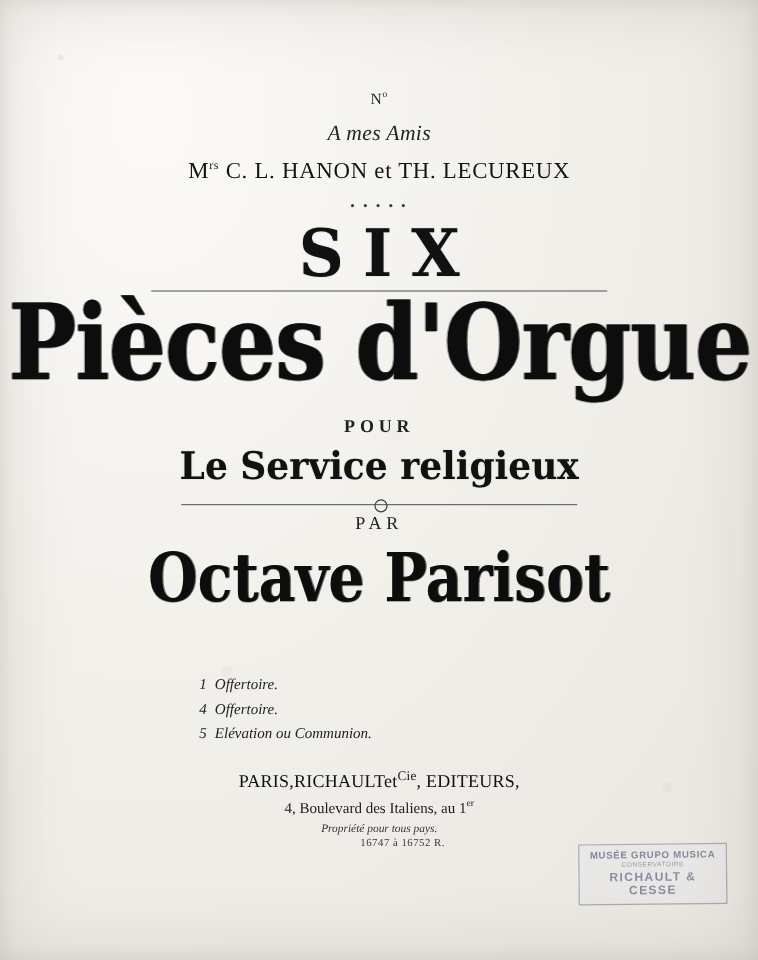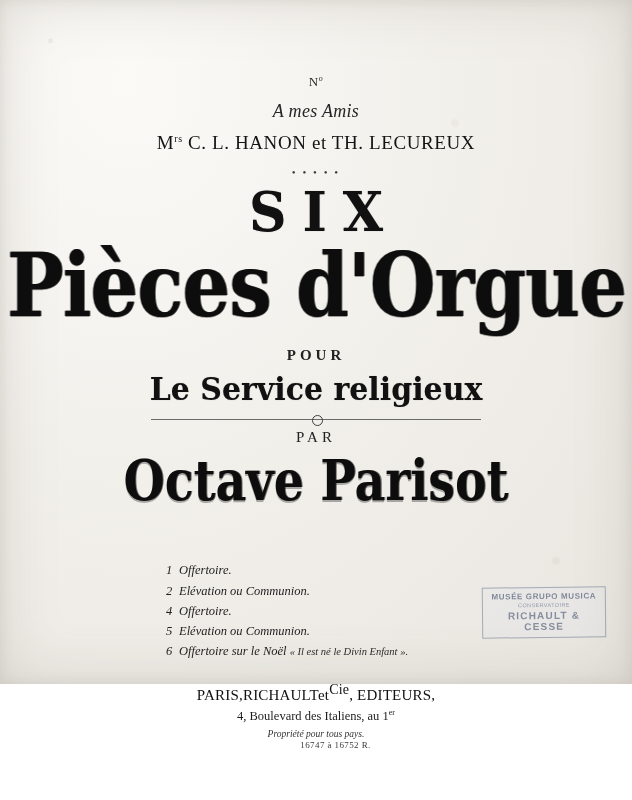--- a/index.html
+++ b/index.html
@@ -12,21 +12,21 @@
     height: 800px;
     overflow: hidden;
     font-family: "Liberation Serif", serif;
     color: #1b1b1b;
   }
 
   
   #page {
     position: relative;
     width: 632px;
-    height: 684px;
+    height: 800px;
     background: #f4f2ee;
     background-image:
       radial-gradient(ellipse at 20% 12%, #fbfaf7 0%, #f2f0eb 45%, #e9e6e0 100%);
   }
 
   
   #page::before {
     content: "";
     position: absolute;
     inset: 0;
@@ -175,21 +175,21 @@
     top: 1px;
     left: 50%;
     width: 9px; height: 9px;
     margin-left: -4.5px;
     border: 1px solid #3d3d3d;
     border-radius: 50%;
     background: transparent;
   }
 
   .par {
-    margin-top: 15px;
+    margin-top: 4px;
     font-size: 15px;
     letter-spacing: 4px;
     font-family: "Liberation Serif", serif;
     color: #222;
   }
 
   .composer {
     margin-top: 2px;
     font-family: "DejaVu Serif", serif;
     font-weight: 700;
@@ -239,21 +239,21 @@
 
   
   .publisher {
     margin-top: 20px;
     font-family: "Liberation Serif", serif;
     font-size: 15px;
     letter-spacing: .2px;
     color: #111;
     white-space: nowrap;
   }
-  .publisher sup { font-size: 14px; }
+  .publisher sup { font-size: 11px; }
 
   .address {
     margin-top: 4px;
     font-family: "Liberation Serif", serif;
     font-size: 12.5px;
     color: #1c1c1c;
     white-space: nowrap;
   }
   .address sup { font-size: 8px; }
 
@@ -343,35 +343,27 @@
     <div class="par">PAR</div>
 
     <div class="composer">Octave Parisot</div>
 
     <div class="contents">
       <div class="contents-item">
         <span class="num">1</span><span>Offertoire.</span>
         <span class="note"></span>
       </div>
       <div class="contents-item">
-        <span class="num">2</span><span>Elévation ou Communion.</span>
-        <span class="note"></span>
-      </div>
-      <div class="contents-item">
         <span class="num">4</span><span>Offertoire.</span>
         <span class="note"></span>
       </div>
       <div class="contents-item">
         <span class="num">5</span><span>Elévation ou Communion.</span>
         <span class="note"></span>
       </div>
-      <div class="contents-item">
-        <span class="num">6</span><span>Offertoire sur le Noël</span>
-        <span class="note">« Il est né le Divin Enfant ».</span>
-      </div>
     </div>
 
 
     <div class="publisher">
       <span>PARIS,</span><span>RICHAULT</span><span>et</span><sup>Cie</sup><span>, EDITEURS,</span>
     </div>
 
     <div class="address">
       <span>4, Boulevard des Italiens, au 1</span><sup>er</sup>
     </div>

